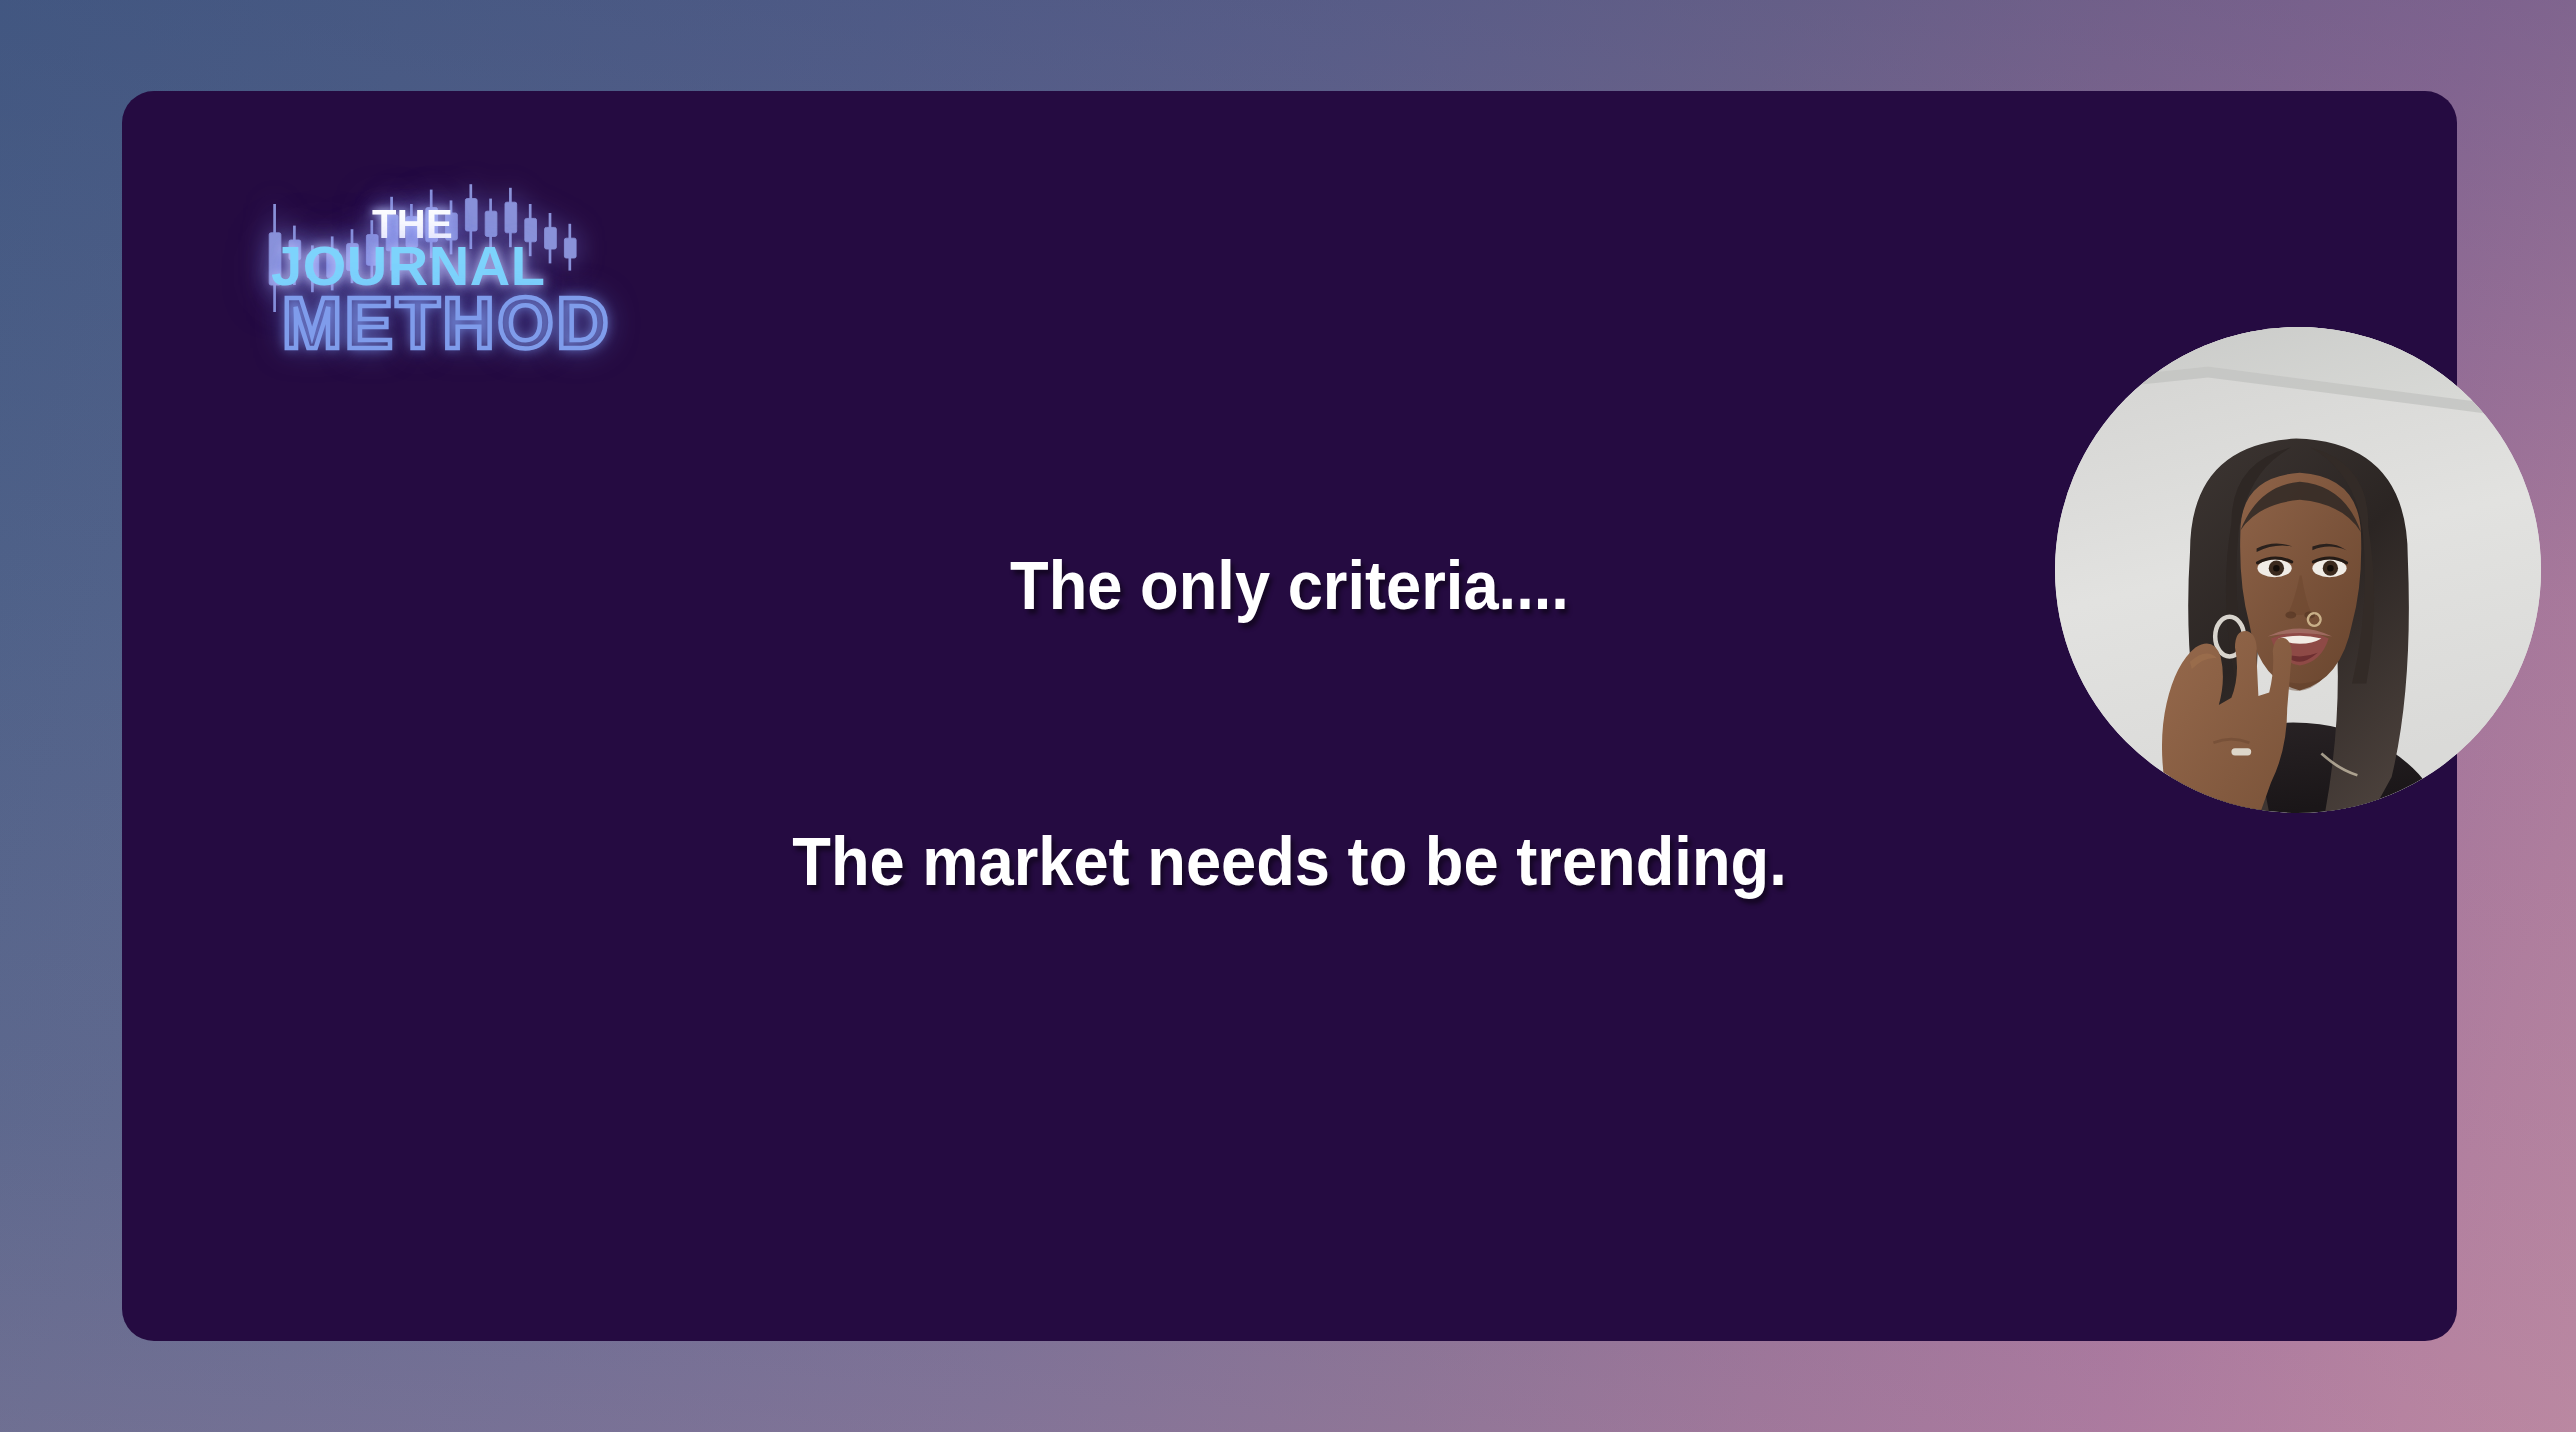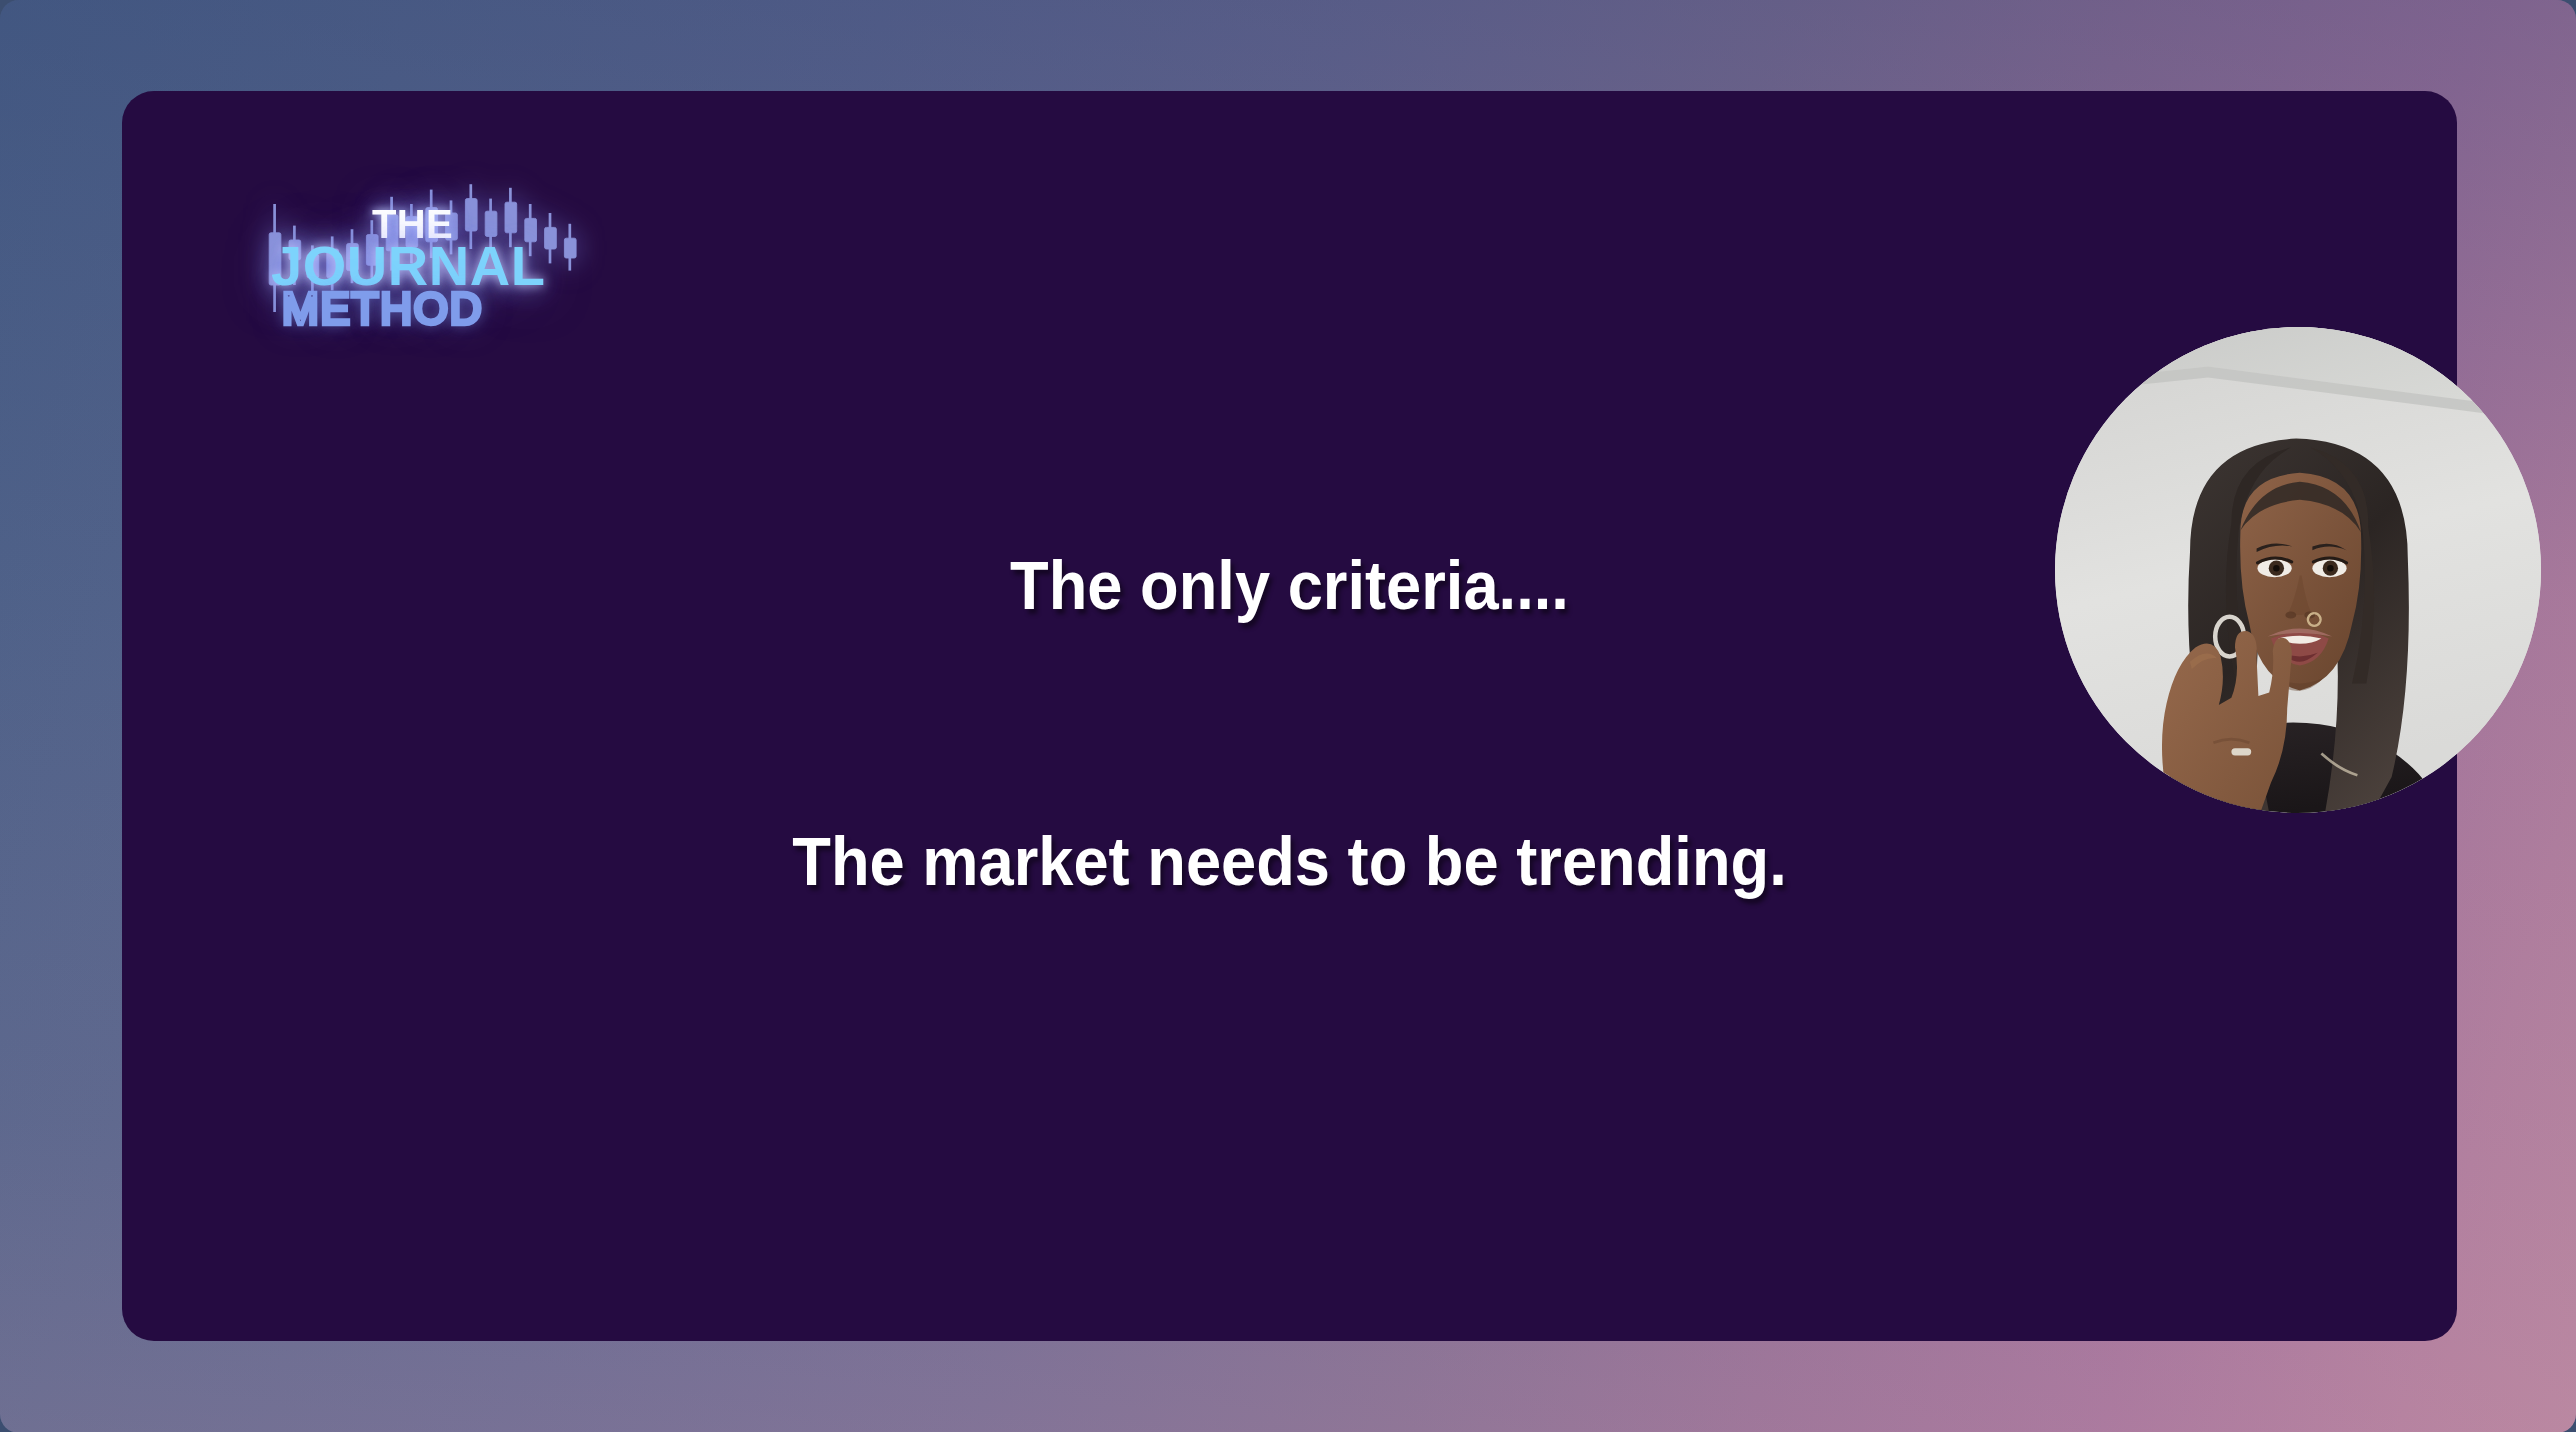--- a/index.html
+++ b/index.html
@@ -8,21 +8,20 @@
     padding: 0;
     background: #3c4e70;
   }
 
   #stage {
     position: relative;
     width: 2576px;
     height: 1433px;
     overflow: hidden;
     font-family: "Liberation Sans", sans-serif;
-    border-radius: 19px;
   }
 
   
   #backdrop {
     position: absolute;
     inset: 0;
     background:
       linear-gradient(105deg,
         #4d6289 0%,
         #55658c 14%,
@@ -97,22 +96,22 @@
     font-size: 56px;
     color: #7dd3fc;
     text-shadow:
       0 0 10.8px rgba(200,205,255,0.95),
       0 0 27px rgba(150,160,255,0.9),
       0 0 52px rgba(115,125,235,0.6);
   }
   #logo-method {
     left: 20px;
     top: 110px;
-    font-size: 44px;
-    font-weight: 400;
+    font-size: 72px;
+    font-weight: 700;
     letter-spacing: 0.04em;
     color: transparent;
     -webkit-text-stroke: 4.5px #7f9ceb;
     text-shadow:
       0 0 12.6px rgba(130,160,245,0.85),
       0 0 31px rgba(110,135,235,0.6);
   }
 
   
   .caption {

